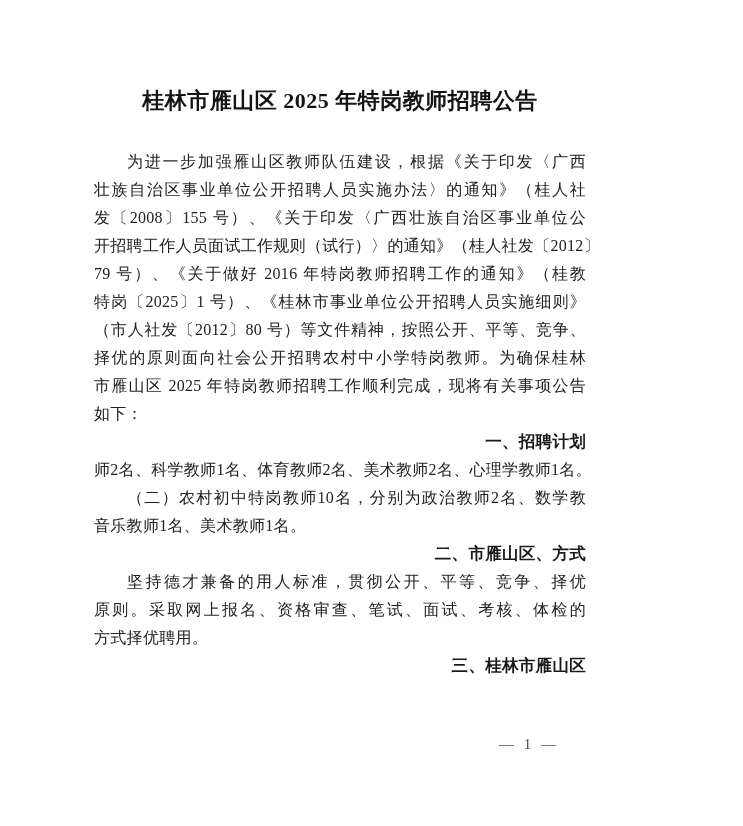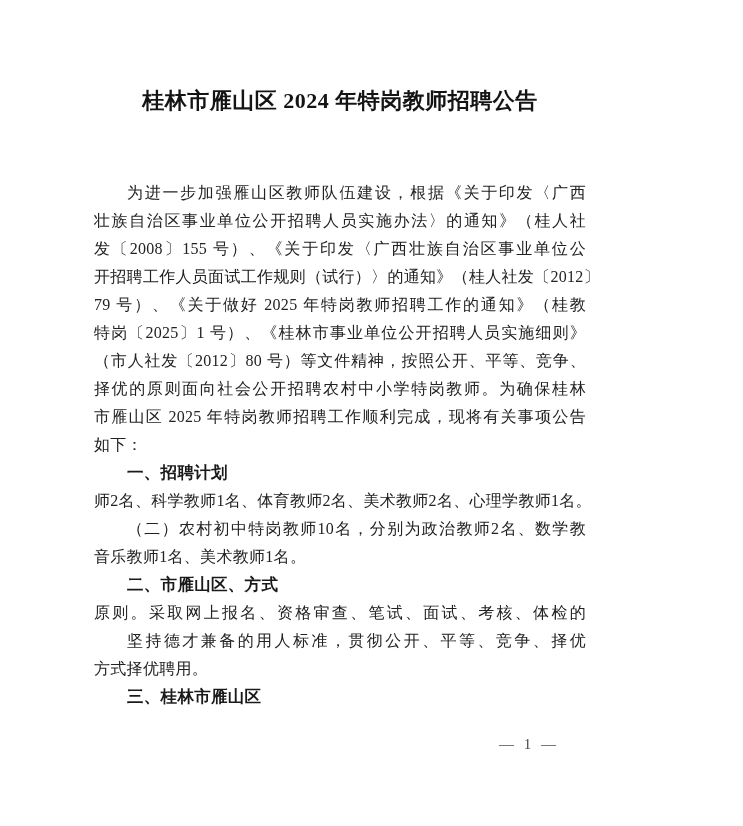--- a/index.html
+++ b/index.html
@@ -34,75 +34,75 @@
     color: #141414;
     letter-spacing: 0.5px;
     white-space: nowrap;
   }
   .doc-body {
     position: absolute;
     top: 148px;
     left: 94px;
     width: 492px;
     color: #222222;
-    margin-top: 31px;
   }
   .line {
     height: 28px;
     line-height: 28px;
     font-size: 16px;
     color: #222222;
     white-space: nowrap;
     letter-spacing: 0.3px;
   }
   .line.justify {
     text-align: justify;
     text-align-last: justify;
   }
   .line.indent {
     padding-left: 33px;
   }
   .line.bold {
     font-weight: 700;
     font-size: 16.5px;
     color: #1a1a1a;
+    text-align: right;
   }
   .page-number {
     position: absolute;
     top: 734px;
     left: 499px;
     font-size: 15px;
     line-height: 20px;
     color: #4a4a4a;
     letter-spacing: 3px;
     white-space: nowrap;
   }
 </style>
 </head>
 <body>
 
 <div class="page">
-  <h1 class="doc-title">桂林市雁山区 2024 年特岗教师招聘公告</h1>
+  <h1 class="doc-title">桂林市雁山区 2025 年特岗教师招聘公告</h1>
 
   <div class="doc-body">
       <div class="line indent justify">为进一步加强雁山区教师队伍建设，根据《关于印发〈广西</div>
       <div class="line justify">壮族自治区事业单位公开招聘人员实施办法〉的通知》（桂人社</div>
       <div class="line justify">发〔2008〕155 号）、《关于印发〈广西壮族自治区事业单位公</div>
       <div class="line justify">开招聘工作人员面试工作规则（试行）〉的通知》（桂人社发〔2012〕</div>
-      <div class="line justify">79 号）、《关于做好 2025 年特岗教师招聘工作的通知》（桂教</div>
+      <div class="line justify">79 号）、《关于做好 2016 年特岗教师招聘工作的通知》（桂教</div>
       <div class="line justify">特岗〔2025〕1 号）、《桂林市事业单位公开招聘人员实施细则》</div>
       <div class="line justify">（市人社发〔2012〕80 号）等文件精神，按照公开、平等、竞争、</div>
       <div class="line justify">择优的原则面向社会公开招聘农村中小学特岗教师。为确保桂林</div>
       <div class="line justify">市雁山区 2025 年特岗教师招聘工作顺利完成，现将有关事项公告</div>
       <div class="line">如下：</div>
       <div class="line bold indent">一、招聘计划</div>
       <div class="line justify">师2名、科学教师1名、体育教师2名、美术教师2名、心理学教师1名。</div>
       <div class="line indent justify">（二）农村初中特岗教师10名，分别为政治教师2名、数学教</div>
       <div class="line">音乐教师1名、美术教师1名。</div>
       <div class="line bold indent">二、市雁山区、方式</div>
+      <div class="line indent justify">坚持德才兼备的用人标准，贯彻公开、平等、竞争、择优</div>
       <div class="line justify">原则。采取网上报名、资格审查、笔试、面试、考核、体检的</div>
-      <div class="line indent justify">坚持德才兼备的用人标准，贯彻公开、平等、竞争、择优</div>
       <div class="line">方式择优聘用。</div>
       <div class="line bold indent">三、桂林市雁山区</div>
     </div>
 
   <div class="page-number">— 1 —</div>
 </div>
 
 </body></html>

